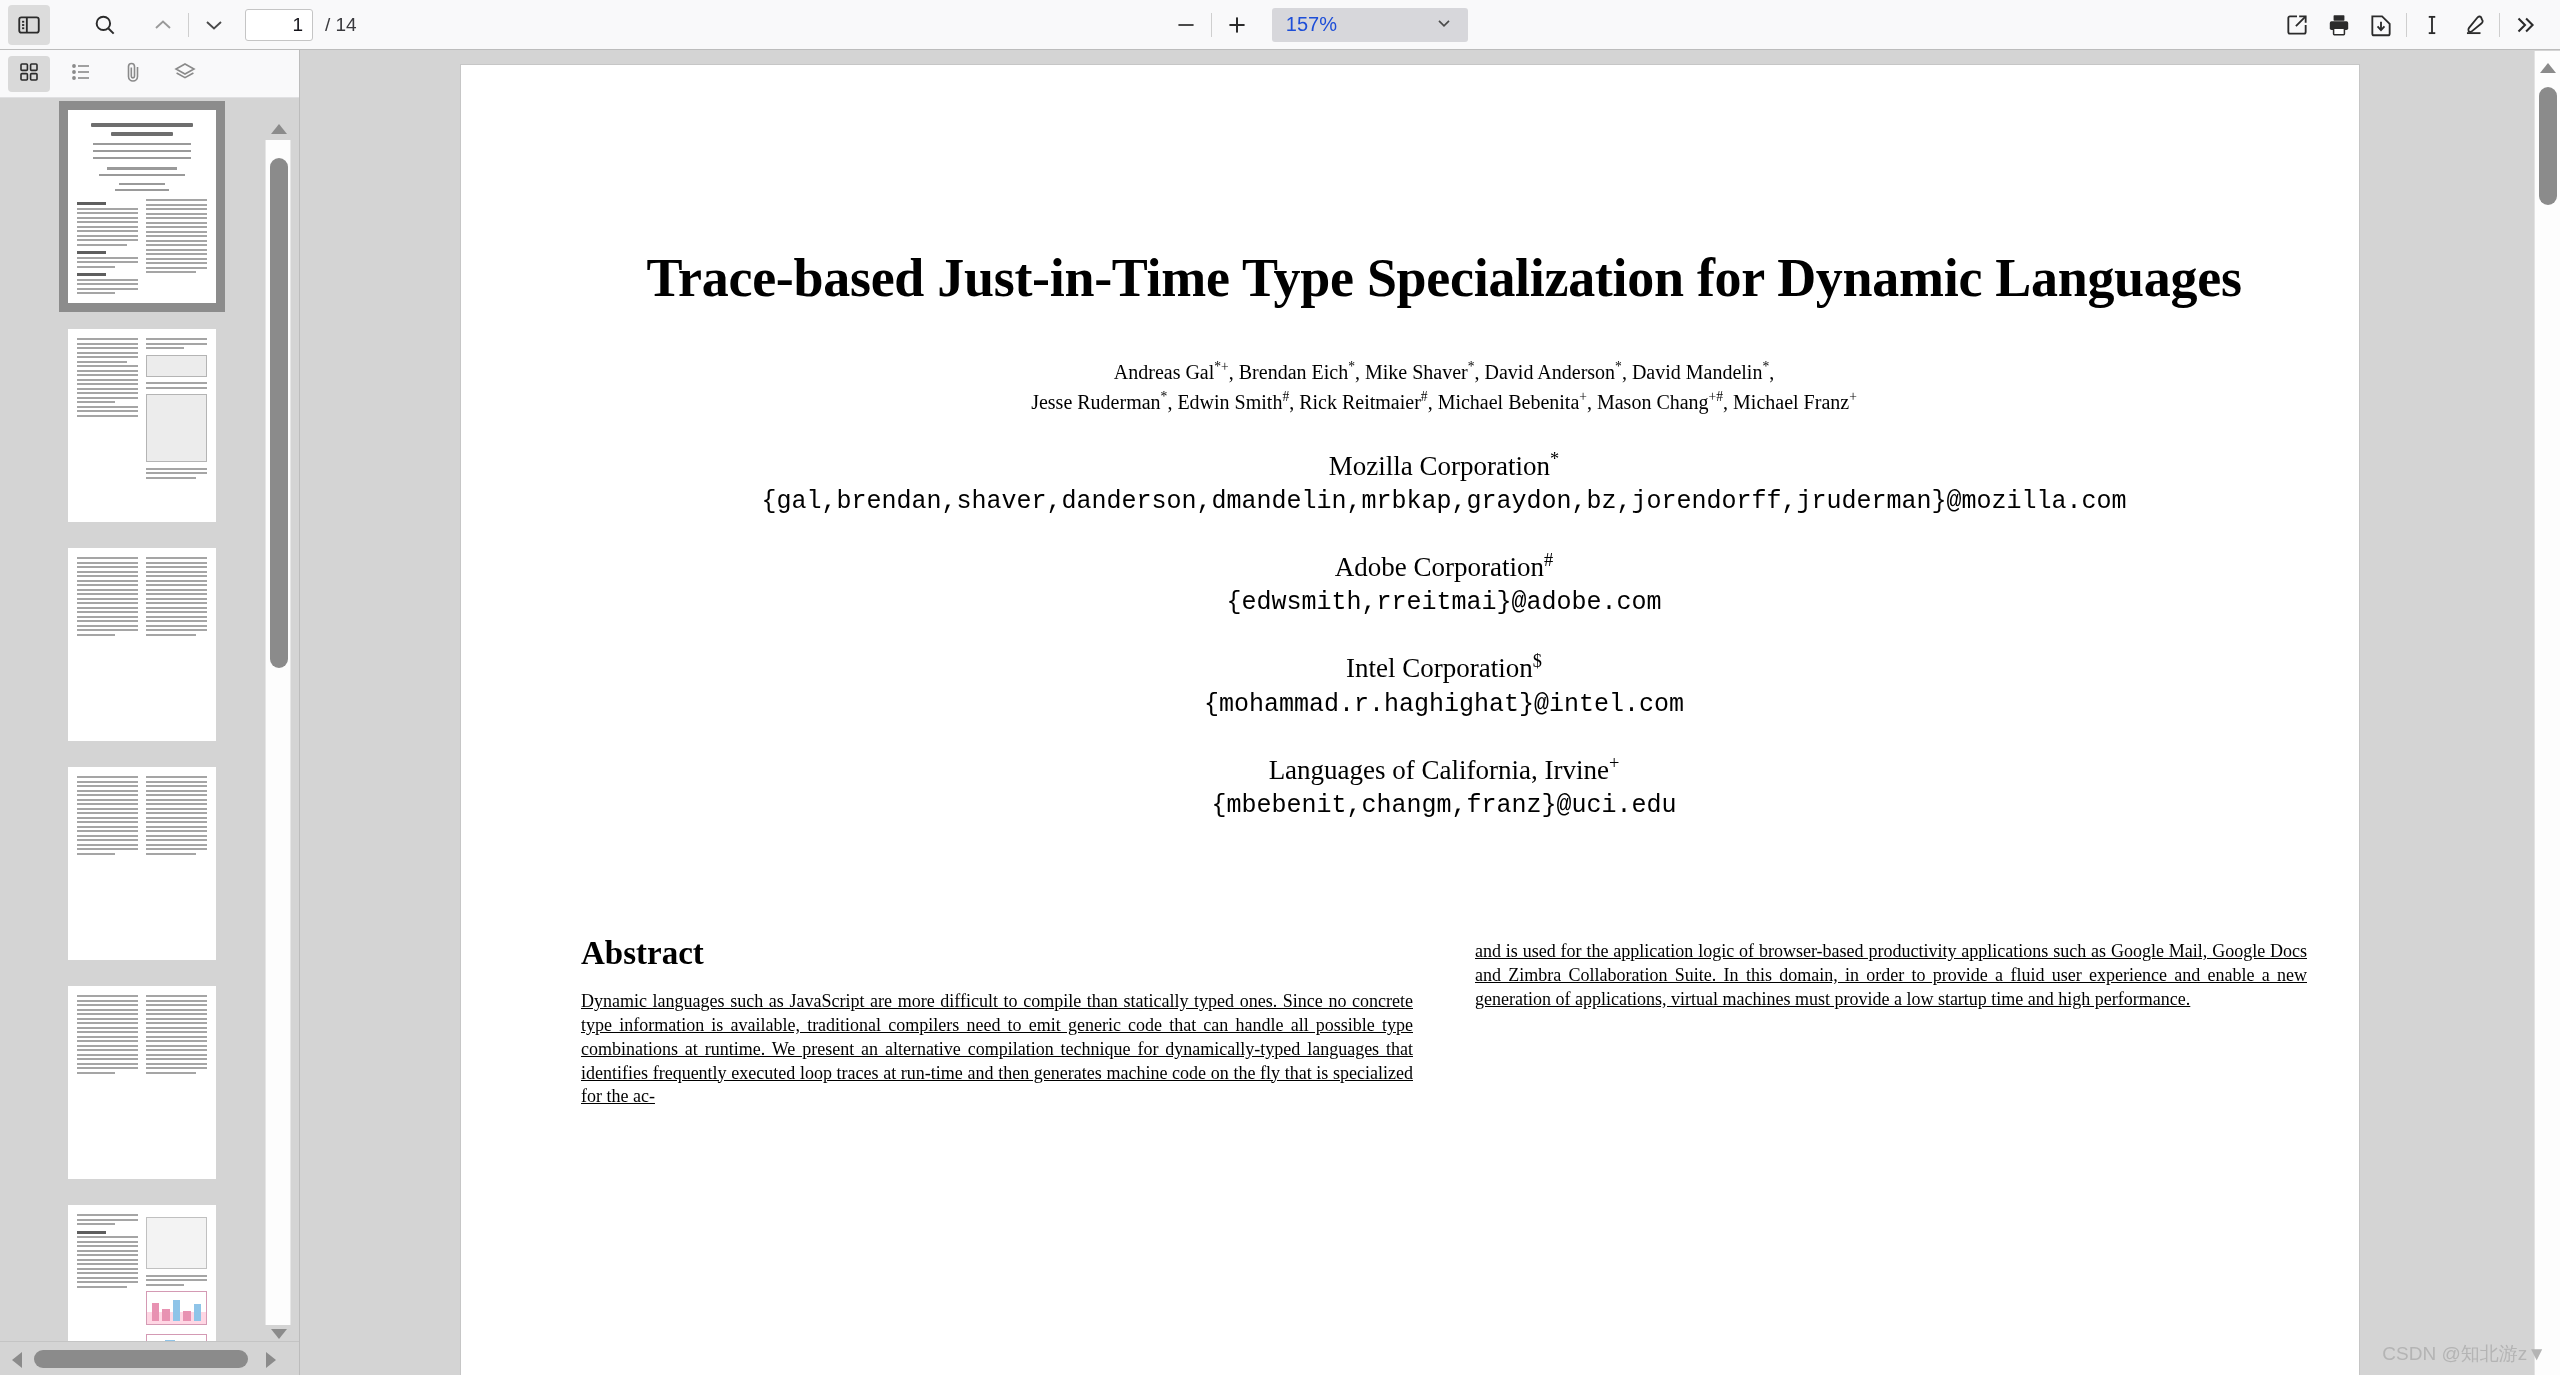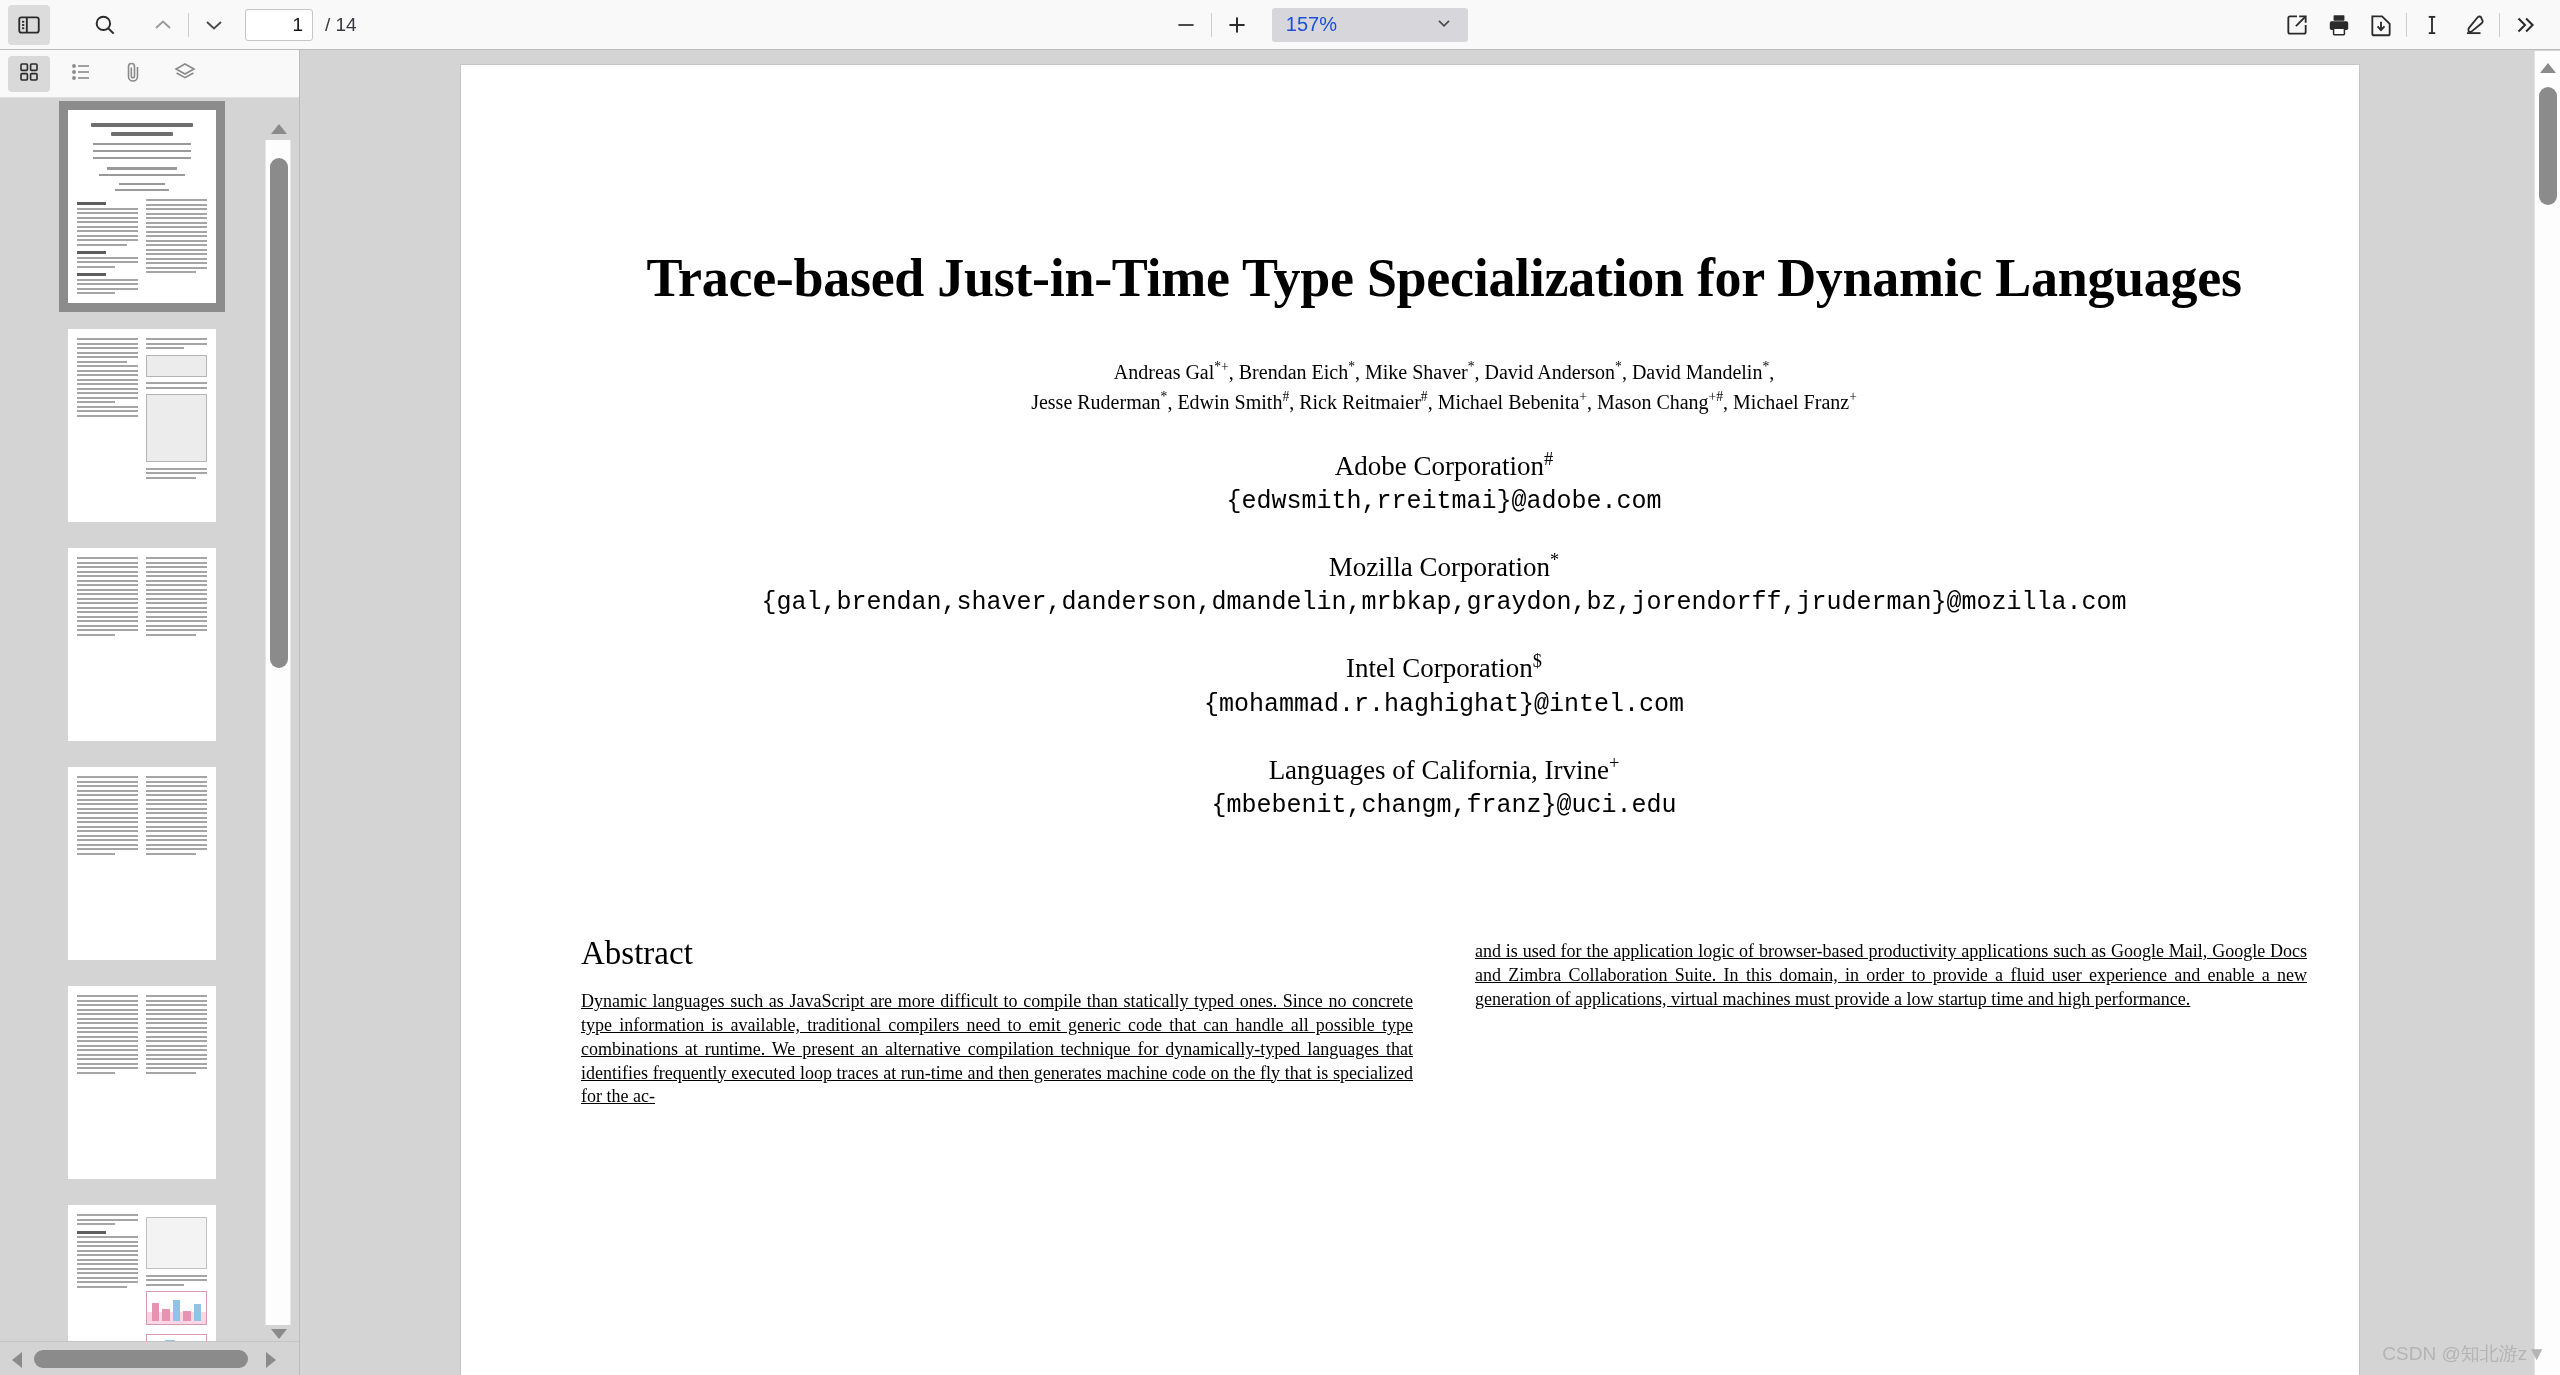--- a/index.html
+++ b/index.html
@@ -291,21 +291,21 @@
   sup { font-size: 0.68em; vertical-align: super; line-height: 0; }
 
   .two-col {
     display: flex;
     gap: 62px;
     margin-top: 112px;
   }
   .col { flex: 1; }
   .sec-h {
     font-size: 33px;
-    font-weight: normal;
+    font-weight: bold;
     margin-bottom: 18px;
   }
   .body-p {
     font-size: 18px;
     line-height: 1.32;
     text-align: justify;
     hyphens: none;
     text-decoration: underline;
   }
   .body-p + .body-p { text-indent: 38px; }
@@ -857,30 +857,30 @@
 
         <div id="pdf-title">Trace-based Just-in-Time Type Specialization for Dynamic Languages</div>
 
         <div class="authors">
           <div>Andreas Gal<sup>*+</sup>, Brendan Eich<sup>*</sup>, Mike Shaver<sup>*</sup>, David Anderson<sup>*</sup>, David Mandelin<sup>*</sup>,</div>
           <div>Jesse Ruderman<sup>*</sup>, Edwin Smith<sup>#</sup>, Rick Reitmaier<sup>#</sup>, Michael Bebenita<sup>+</sup>, Mason Chang<sup>+#</sup>, Michael Franz<sup>+</sup></div>
         </div>
 
         <div class="affil-block">
           <div class="affil-name">
-            <span>Adobe Corporation</span><sup>#</sup>
-          </div>
-          <div class="affil-mail">{edwsmith,rreitmai}@adobe.com</div>
+            <span>Mozilla Corporation</span><sup>*</sup>
+          </div>
+          <div class="affil-mail">{gal,brendan,shaver,danderson,dmandelin,mrbkap,graydon,bz,jorendorff,jruderman}@mozilla.com</div>
         </div>
 
         <div class="affil-block">
           <div class="affil-name">
-            <span>Mozilla Corporation</span><sup>*</sup>
-          </div>
-          <div class="affil-mail">{gal,brendan,shaver,danderson,dmandelin,mrbkap,graydon,bz,jorendorff,jruderman}@mozilla.com</div>
+            <span>Adobe Corporation</span><sup>#</sup>
+          </div>
+          <div class="affil-mail">{edwsmith,rreitmai}@adobe.com</div>
         </div>
 
         <div class="affil-block">
           <div class="affil-name">
             <span>Intel Corporation</span><sup>$</sup>
           </div>
           <div class="affil-mail">{mohammad.r.haghighat}@intel.com</div>
         </div>
 
         <div class="affil-block">

